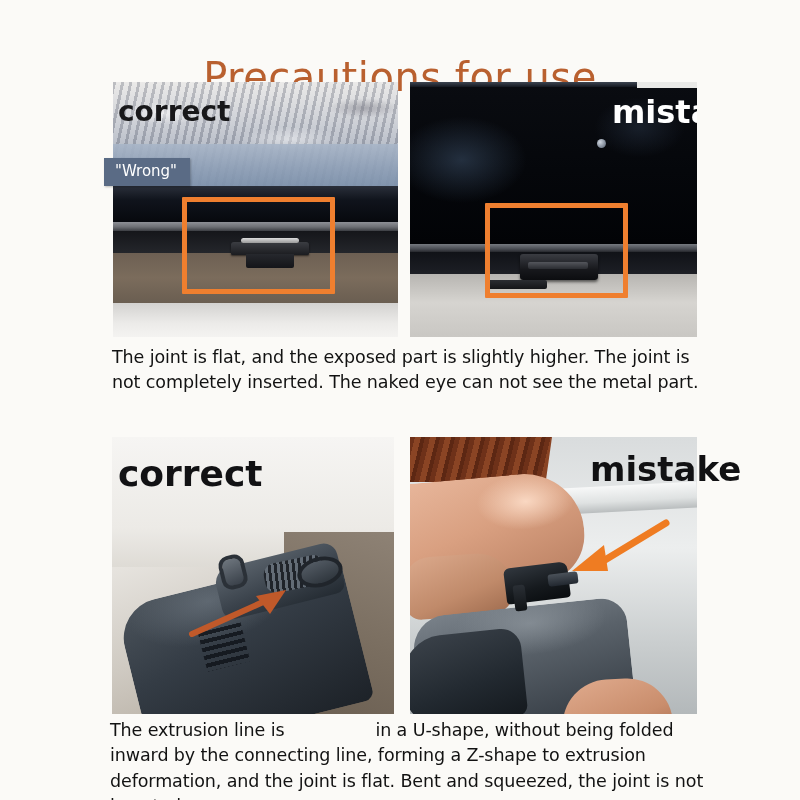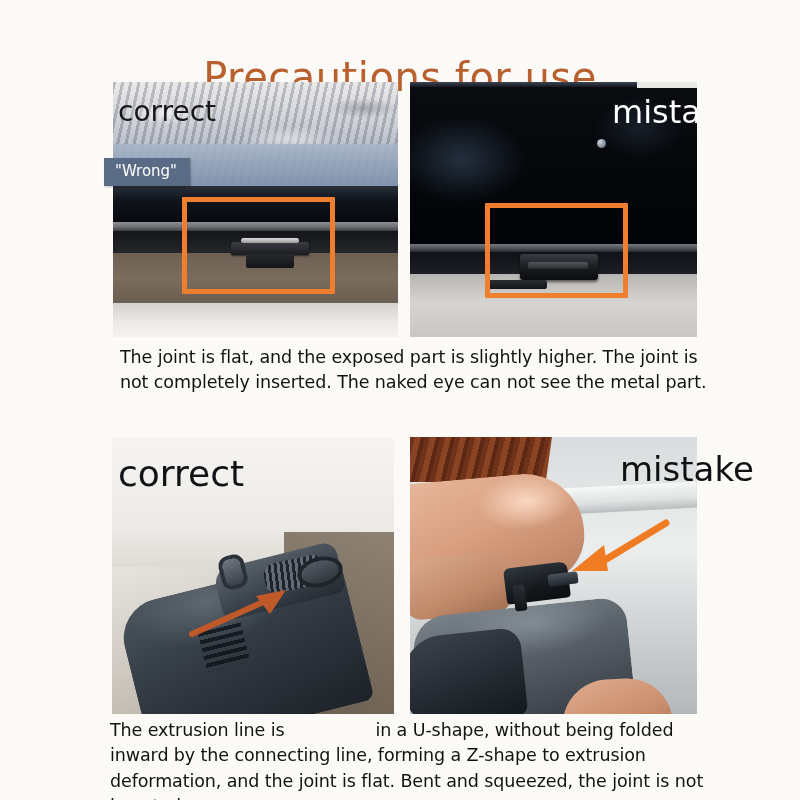--- a/index.html
+++ b/index.html
@@ -138,35 +138,35 @@
 
   
   .hl-rect { position:absolute; border:5px solid #ef7f2f; border-radius:1px; }
   #highlight-rect-top-left  { left:182px; top:197px; width:153px; height:97px; }
   #highlight-rect-top-right { left:485px; top:203px; width:143px; height:95px; }
 
   
   .overlay-label {
     position:absolute;
     font-family:"DejaVu Sans", sans-serif;
-    font-weight:400;
+    font-weight:700;
     line-height:1;
     white-space:nowrap;
   }
   #label-correct-top {
     left:118px; top:98px; font-size:28px; color:#18181a;
   }
   #label-mistake-top {
     left:612px; top:96px; font-size:32px; color:#ffffff;
   }
   #label-correct-bottom {
     left:118px; top:456px; font-size:36px; color:#121214;
   }
   #label-mistake-bottom {
-    left:620px; top:452px; font-size:34px; color:#111113;
+    left:590px; top:452px; font-size:34px; color:#111113;
   }
 
   
   #wrong-badge {
     position:absolute;
     left:104px; top:158px;
     padding:5px 13px 6px 11px;
     background:#5a6b85;
     color:#ffffff;
     font-size:15px;
@@ -177,21 +177,21 @@
 
   
   .caption {
     position:absolute;
     color:#121212;
     font-family:"DejaVu Sans", sans-serif;
     font-size:17.5px;
     line-height:1.45;
     letter-spacing:-0.1px;
   }
-  #caption-top   { left:120px; top:345px; width:600px; }
+  #caption-top   { left:112px; top:345px; width:600px; }
   #caption-bottom{ left:110px; top:718px; width:620px; }
   .cap-gap { display:inline-block; width:80px; }
 
   
   #photo-bottom-left { left:112px; top:437px; width:282px; height:277px; background:#ece9e5; }
   .bl-bg {
     position:absolute; left:0; top:0; width:100%; height:100%;
     background:
       linear-gradient(160deg,#f3f1ee 0%, #e6e3de 35%, #cfcac2 62%, #a99f91 100%);
   }

